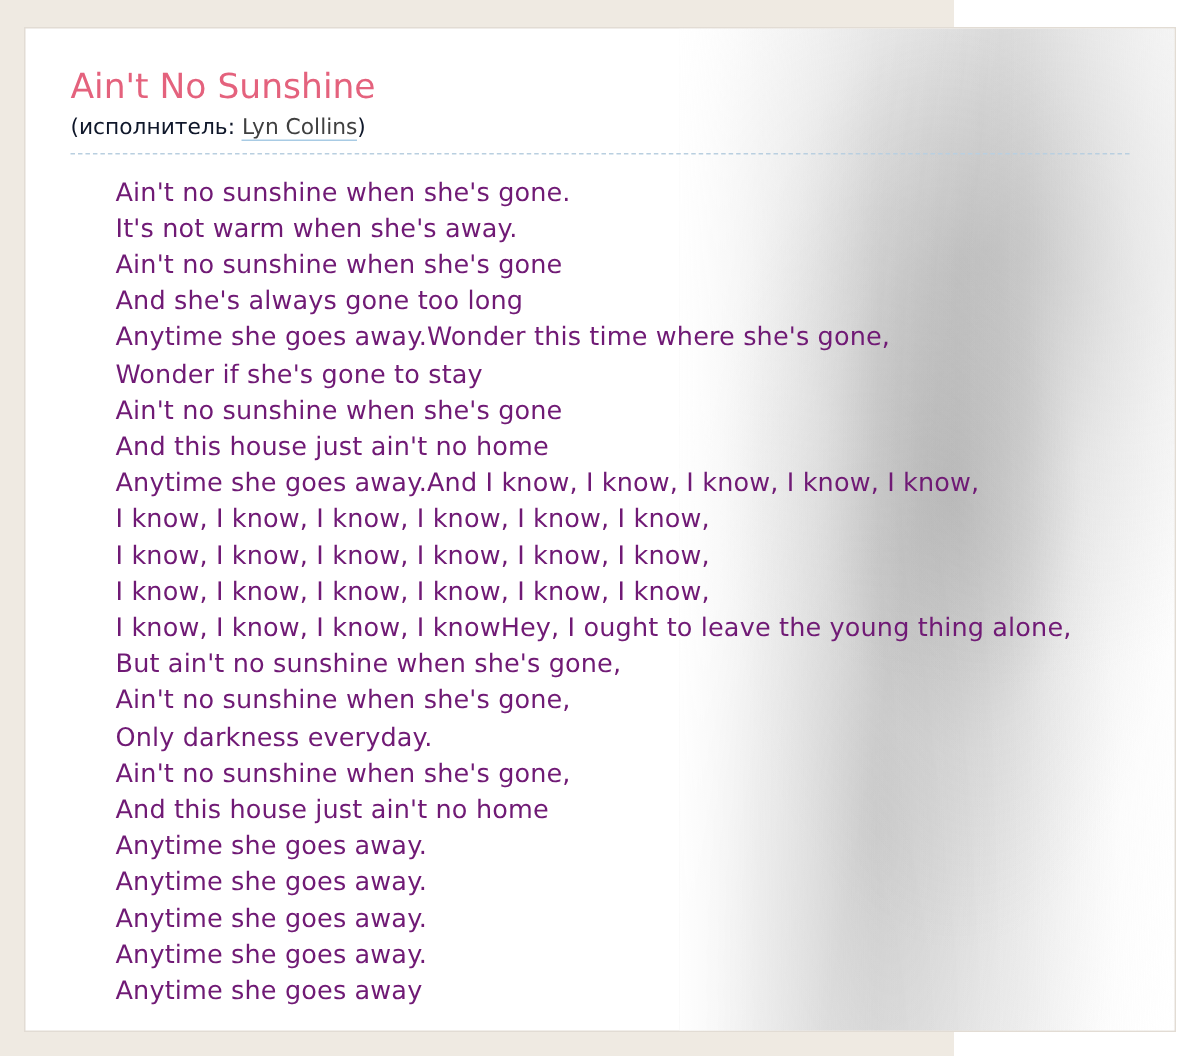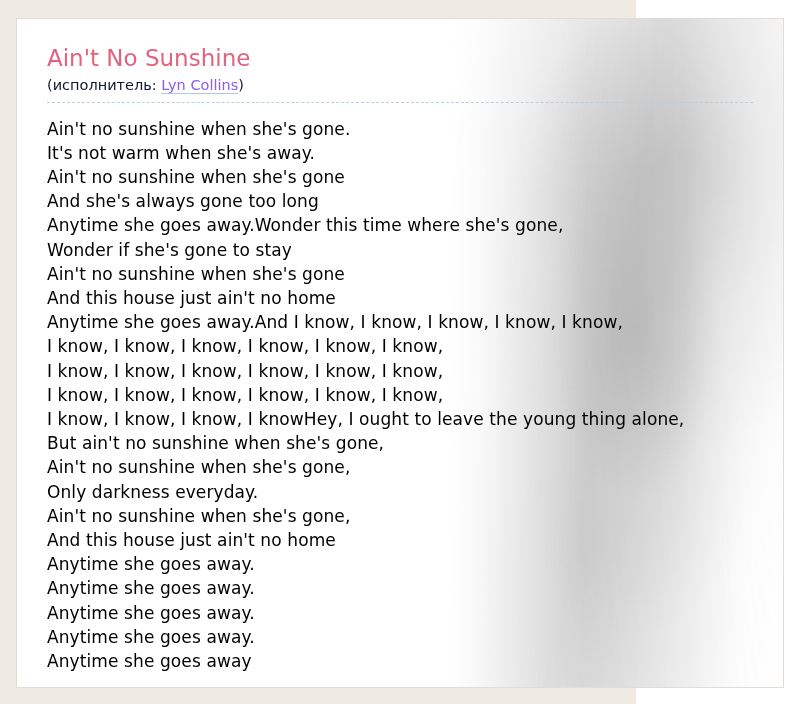--- a/index.html
+++ b/index.html
@@ -64,30 +64,31 @@
   }
   .performer {
     font-size: 14.5px;
     color: #3a3a3a;
     padding-bottom: 9px;
     border-bottom: 1px dashed #b9cfe0;
     margin-bottom: 14px;
   }
   .performer .label { color: #0f172a; }
   .performer a {
-    color: #8b5cf6;
+    color: #404040;
     text-decoration: none;
     border-bottom: 1px solid #a8cbe4;
   }
   .lyrics {
     font-size: 17px;
     line-height: 24.2px;
-    color: #000000;
+    color: #701a75;
     white-space: pre-wrap;
     letter-spacing: 0.1px;
+    margin-left: 30px;
   }
 </style>
 </head>
 <body>
 
 <div class="page">
   <div class="frame">
     <div class="photo"></div>
     <div class="content">
       <h1 class="title">Ain't No Sunshine</h1>

